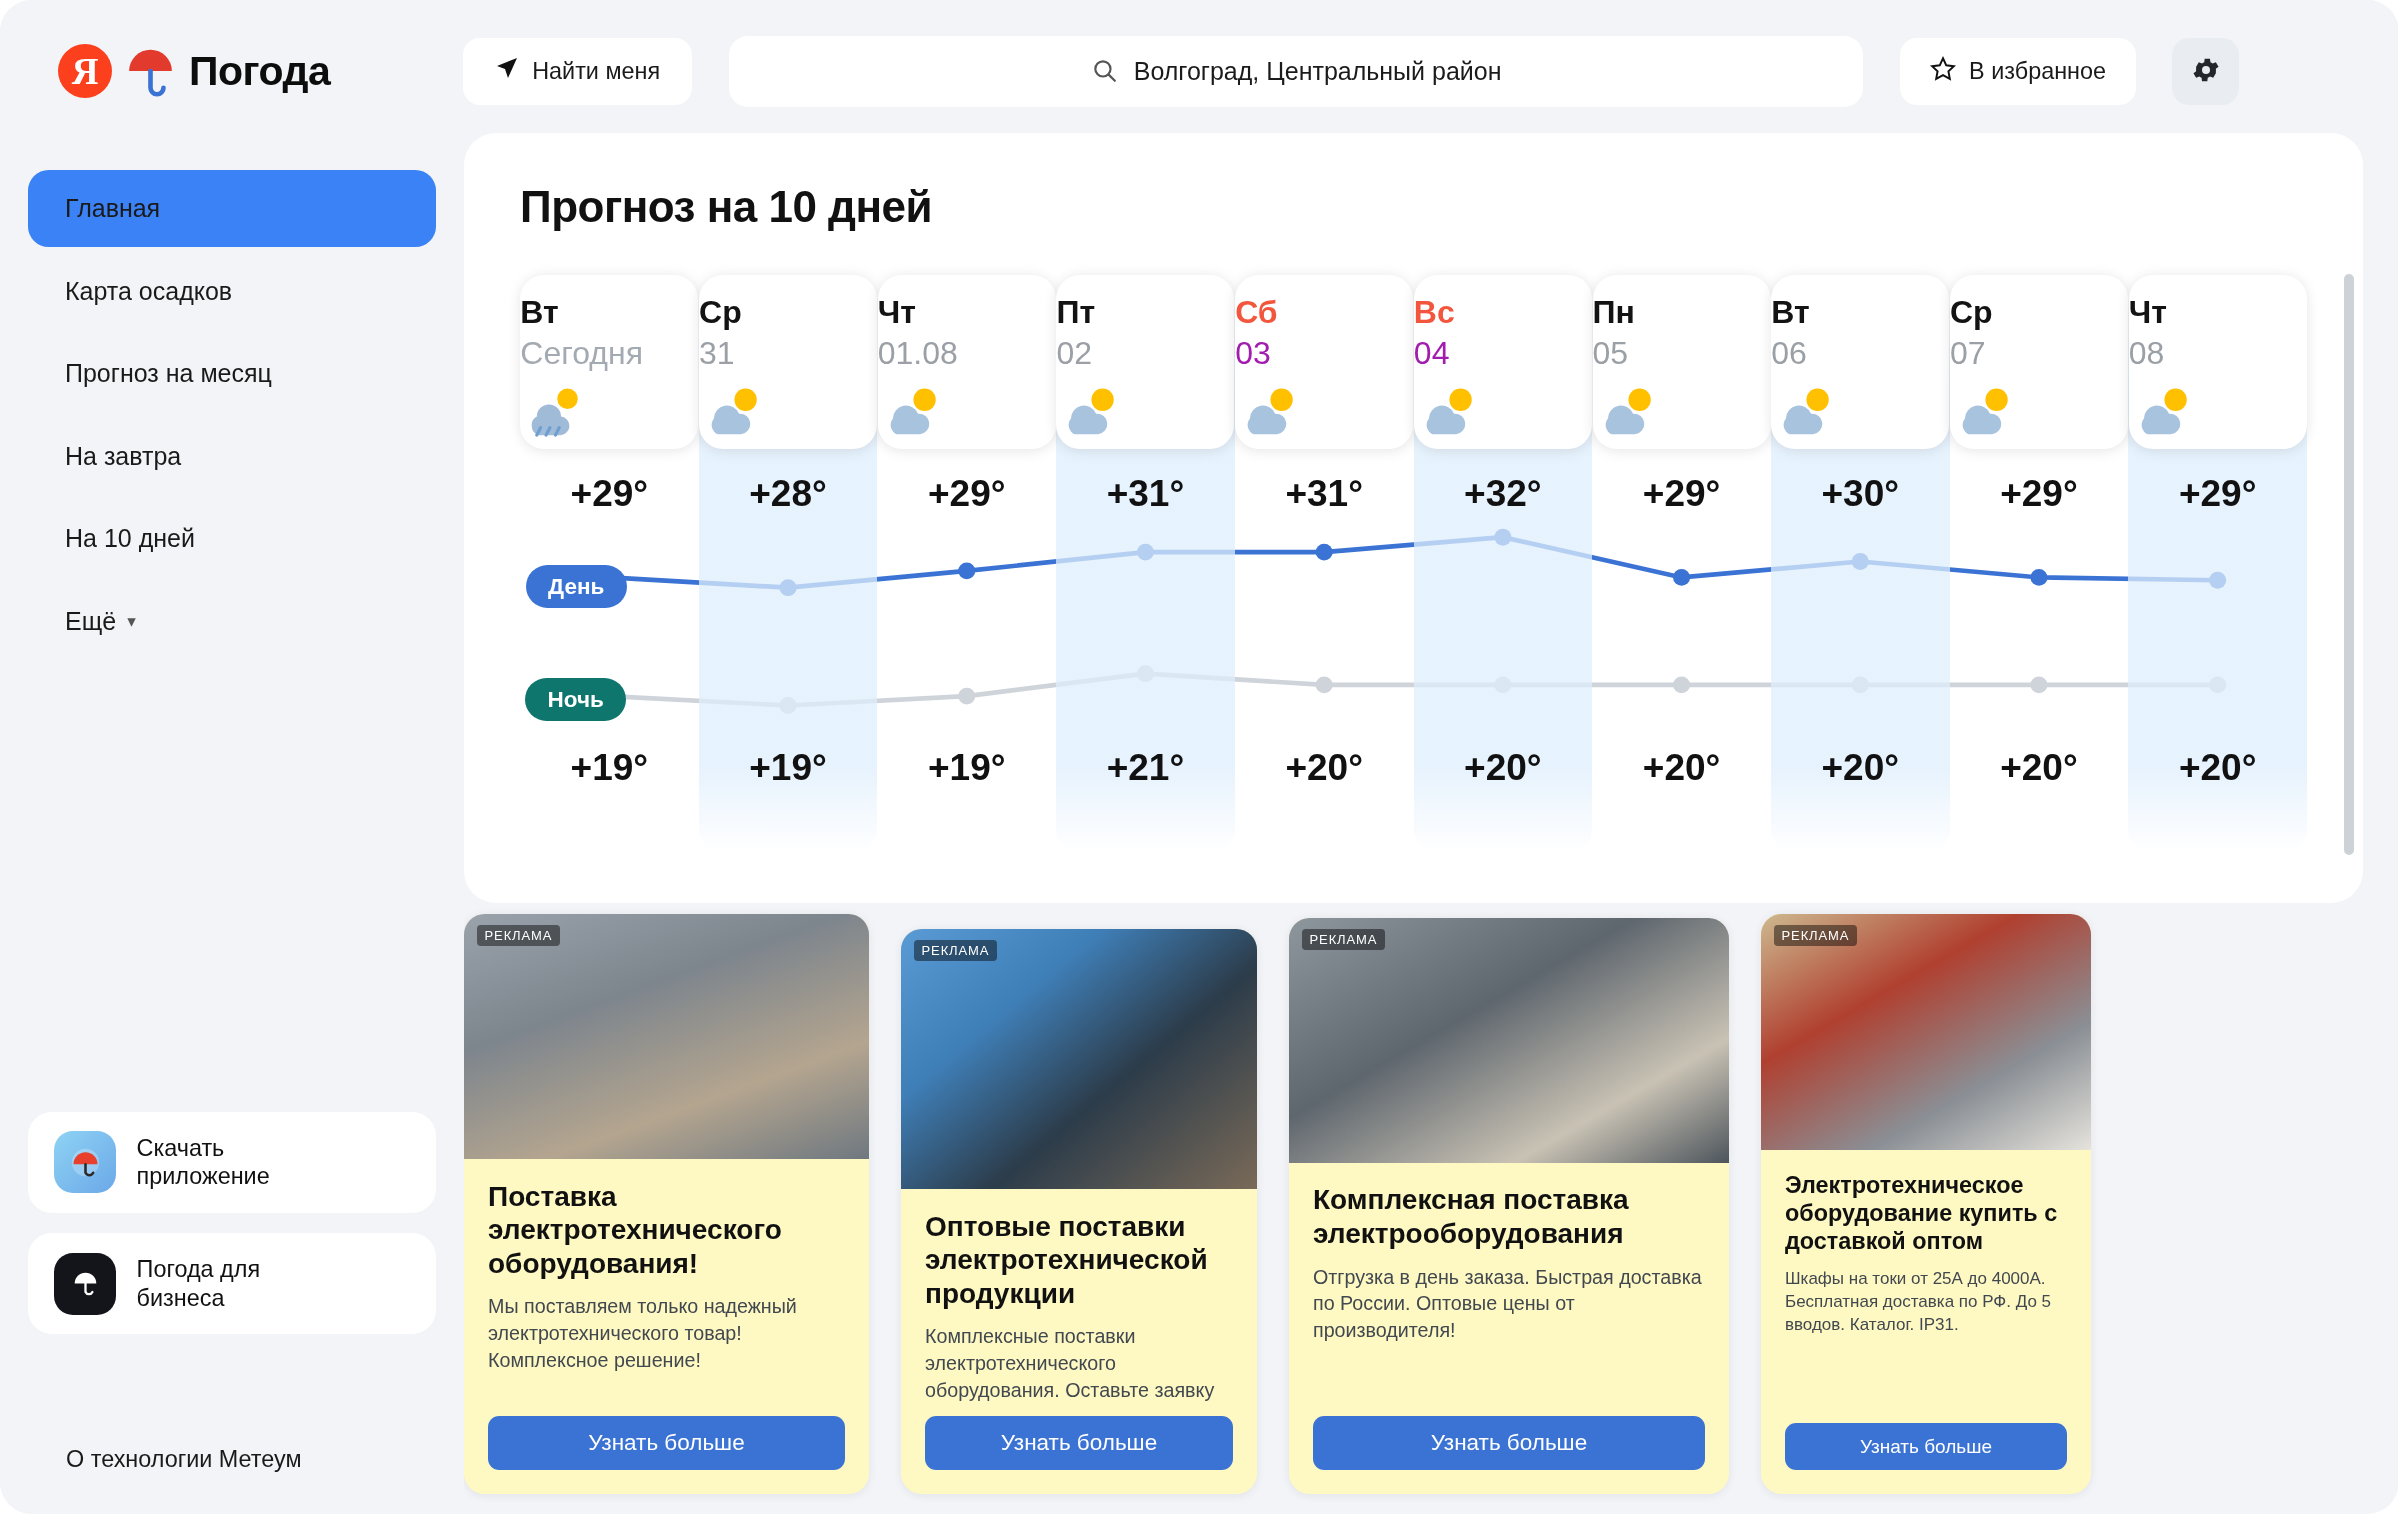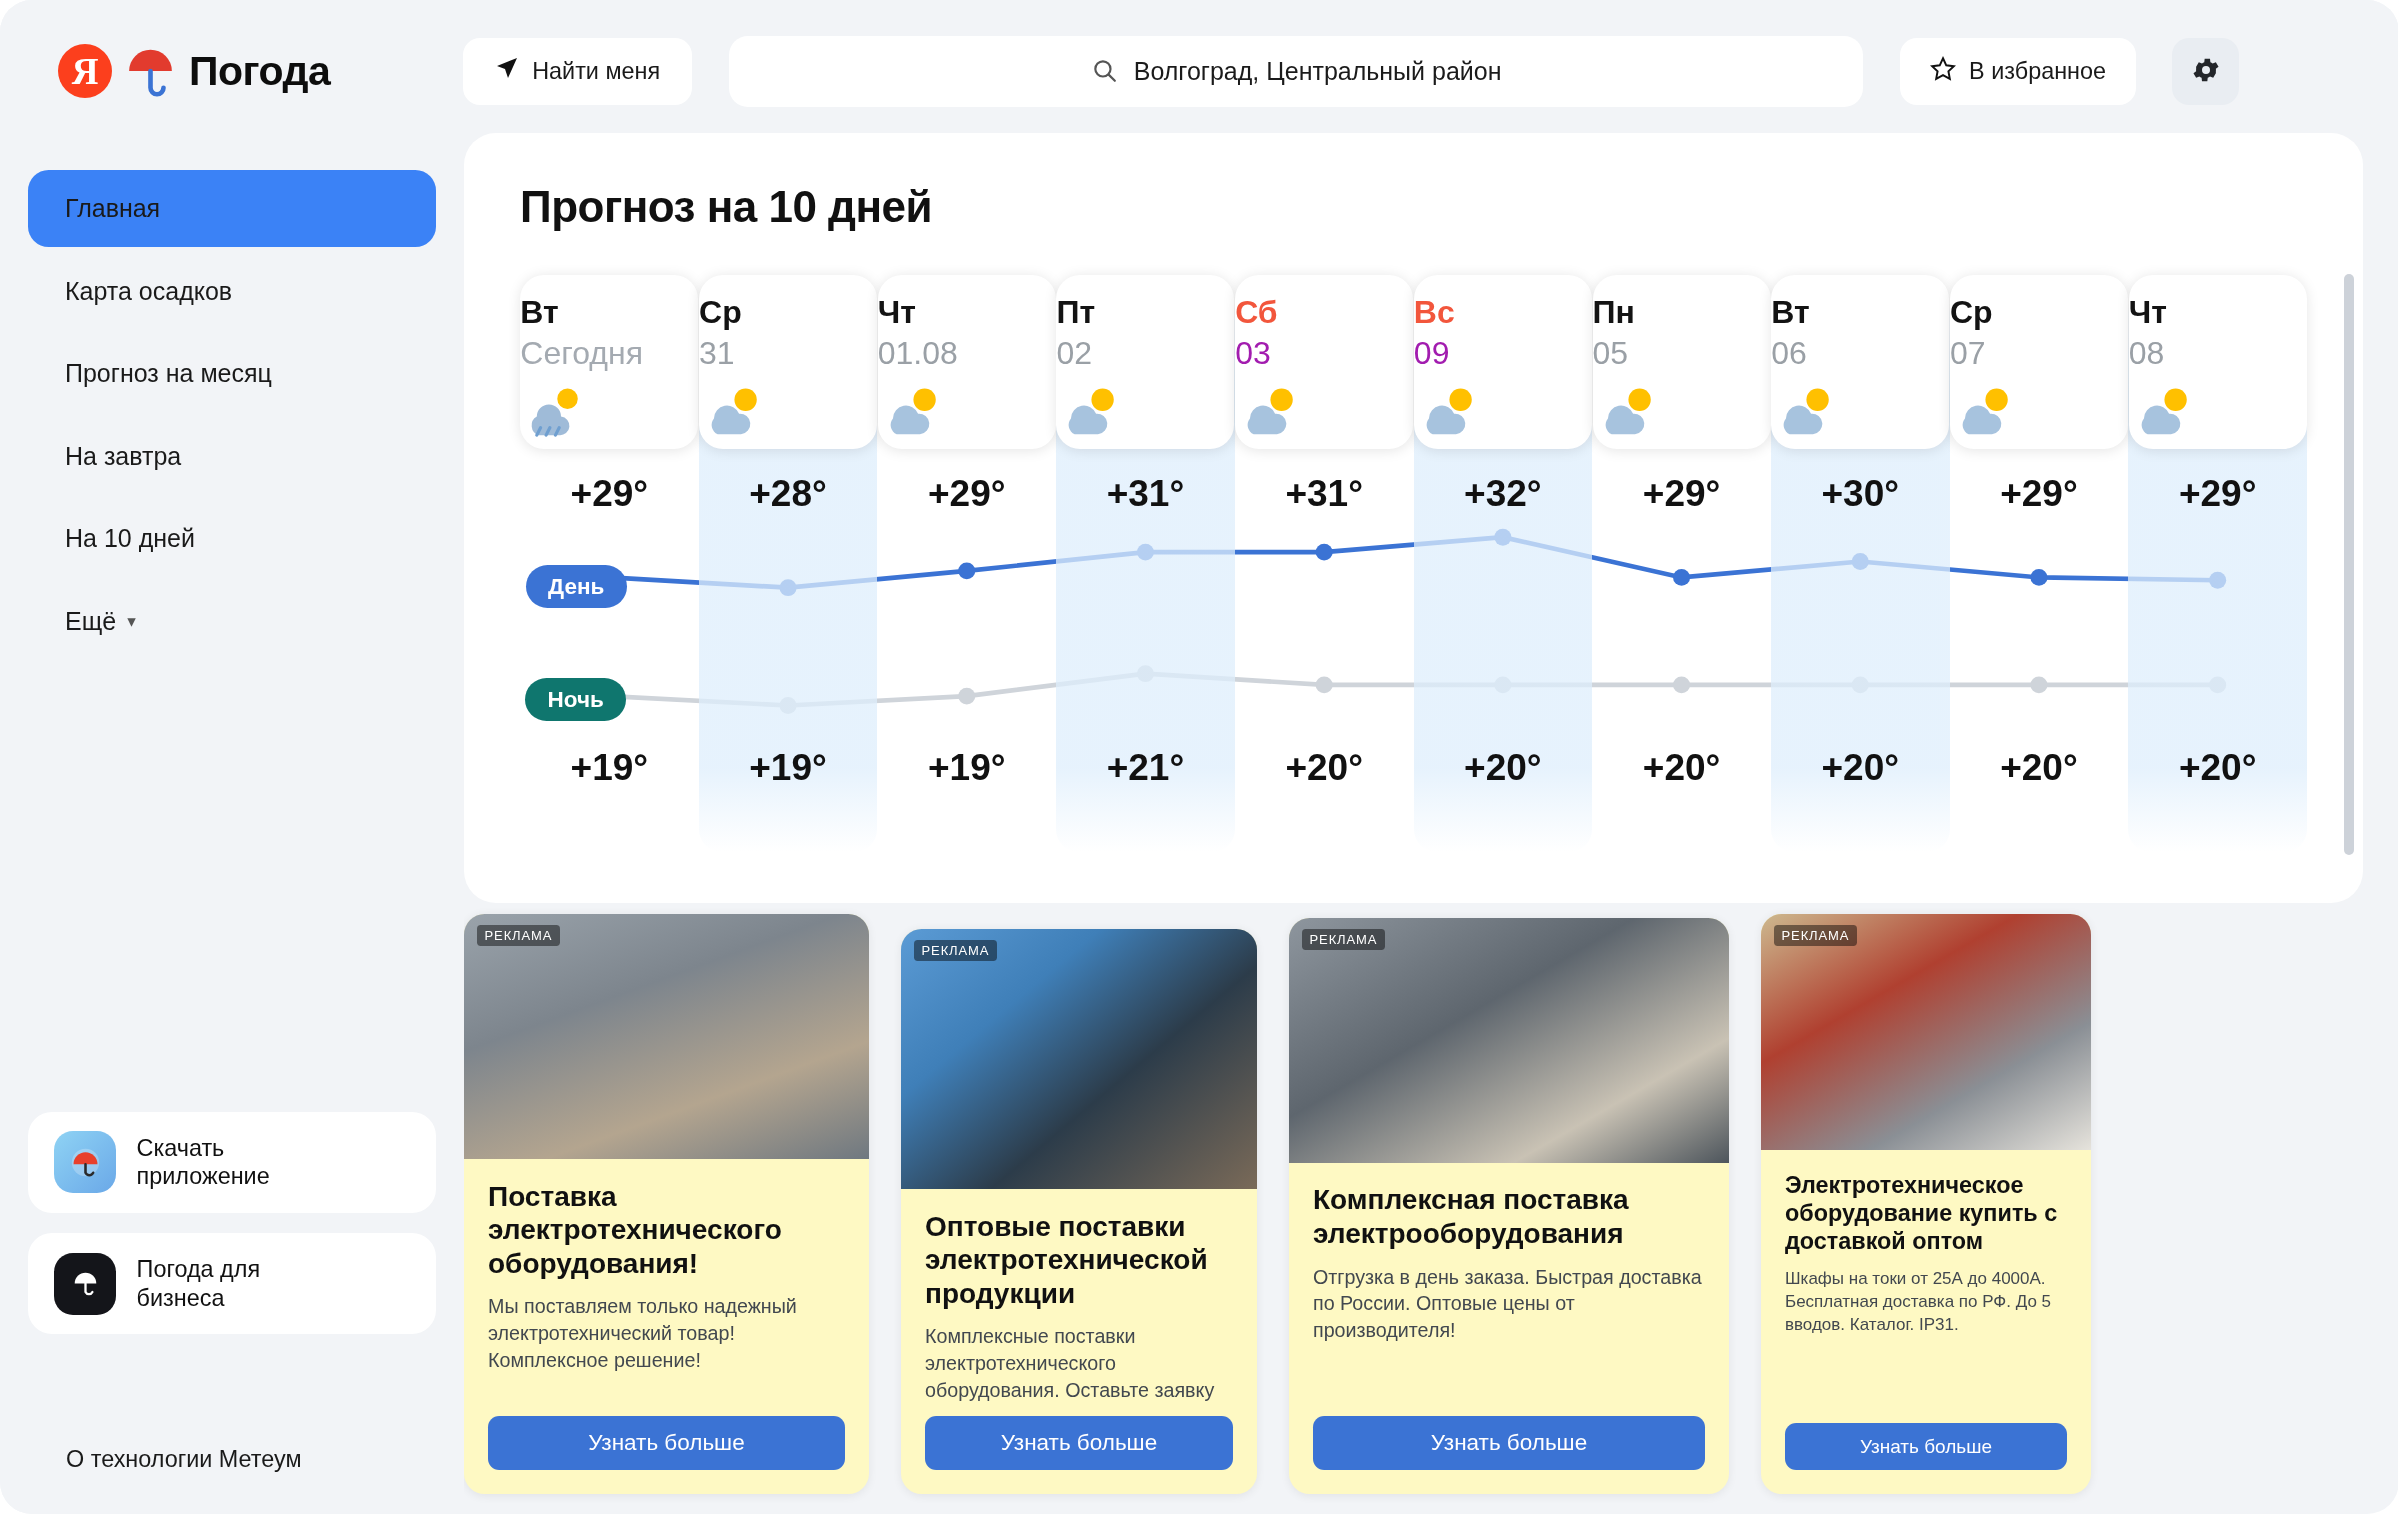--- a/index.html
+++ b/index.html
@@ -383,21 +383,21 @@
                 <path d="M16 38a14 14 0 0127-5 11 11 0 012 22H20a11 11 0 01-4-17z" fill="#a7c3de"></path>
               </svg>
             </div>
           </div>
           <div class="temp-day">+31°</div>
         </div>
 
         <div class="day-col">
           <div class="day-chip">
             <div class="dow weekend">Вс</div>
-            <div class="dnum weekend">09</div>
+            <div class="dnum weekend">04</div>
             <div class="wicon">
               <svg width="69" height="54" viewBox="0 0 74 58">
                 <circle cx="50" cy="18" r="12" fill="#ffc000"></circle>
                 <path d="M16 38a14 14 0 0127-5 11 11 0 012 22H20a11 11 0 01-4-17z" fill="#a7c3de"></path>
               </svg>
             </div>
           </div>
           <div class="temp-day">+32°</div>
         </div>
 
@@ -526,21 +526,21 @@
     </div>
 
     <div class="ads-row">
 
       <div class="ad a1">
         <div class="ad-img" style="background:linear-gradient(160deg,#9aa3ab 0%,#7d858d 35%,#b4a58f 70%,#6f7880 100%);">
           <div class="ad-badge">РЕКЛАМА</div>
         </div>
         <div class="ad-body">
           <div class="ad-title">Поставка электротехнического оборудования!</div>
-          <div class="ad-desc">Мы поставляем только надежный электротехнический товар! Комплексное решение!</div>
+          <div class="ad-desc">Мы поставляем только надежный электротехнического товар! Комплексное решение!</div>
           <button class="ad-btn">Узнать больше</button>
         </div>
       </div>
 
       <div class="ad a2">
         <div class="ad-img" style="background:linear-gradient(140deg,#5b9bd5 0%,#3f7fb8 30%,#2c3c4a 60%,#7a6a58 100%);">
           <div class="ad-badge">РЕКЛАМА</div>
         </div>
         <div class="ad-body">
           <div class="ad-title">Оптовые поставки электротехнической продукции</div>

